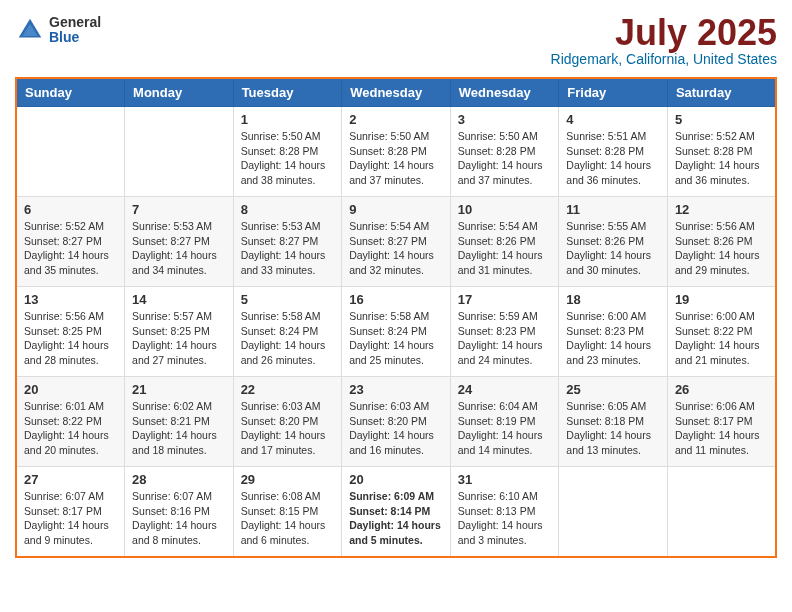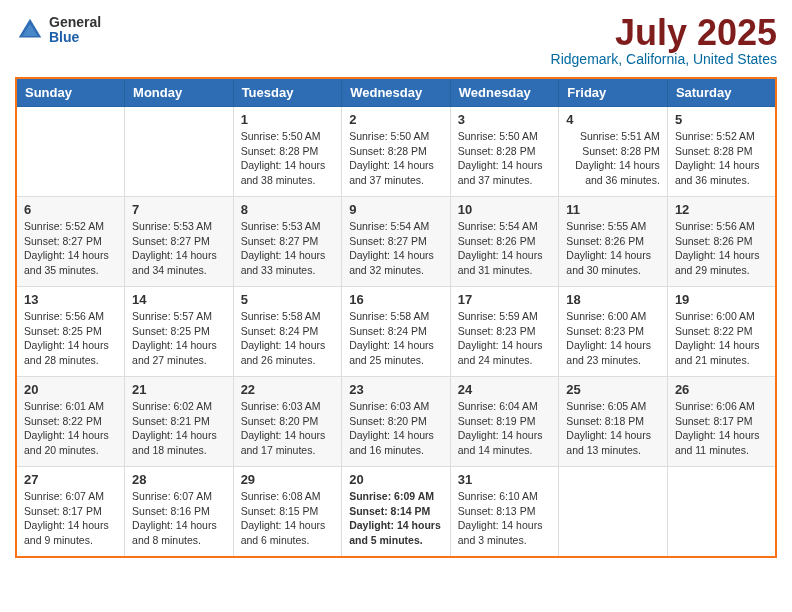--- a/index.html
+++ b/index.html
@@ -147,21 +147,21 @@
         </td>
         <td>
           <span class="day-number">3</span>
           <div class="cell-content" style="white-space: pre-line;">Sunrise: 5:50 AM
 Sunset: 8:28 PM
 Daylight: 14 hours
 and 37 minutes.</div>
         </td>
         <td>
           <span class="day-number">4</span>
-          <div class="cell-content" style="white-space: pre-line; text-align: right;">Sunrise: 5:51 AM
+          <div class="cell-content" style="white-space: pre-line;">Sunrise: 5:51 AM
 Sunset: 8:28 PM
 Daylight: 14 hours
 and 36 minutes.</div>
         </td>
         <td>
           <span class="day-number">5</span>
           <div class="cell-content" style="white-space: pre-line;">Sunrise: 5:52 AM
 Sunset: 8:28 PM
 Daylight: 14 hours
 and 36 minutes.</div>

